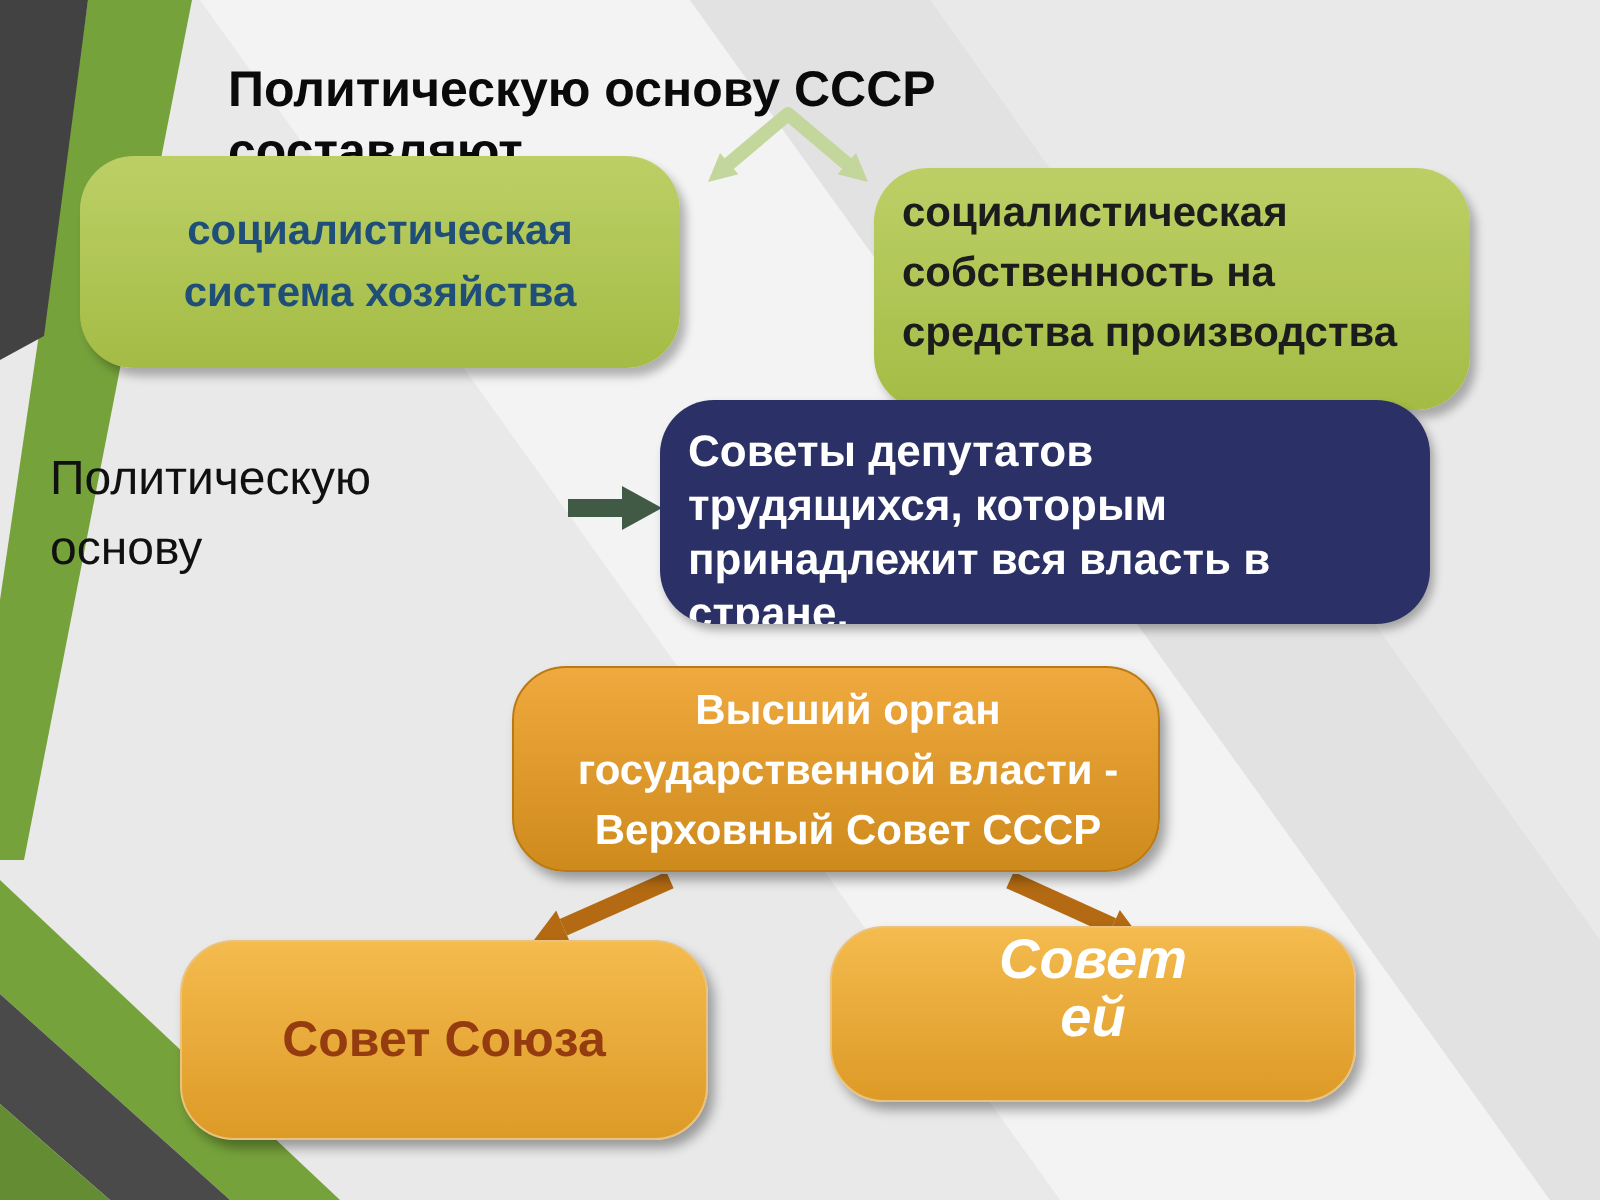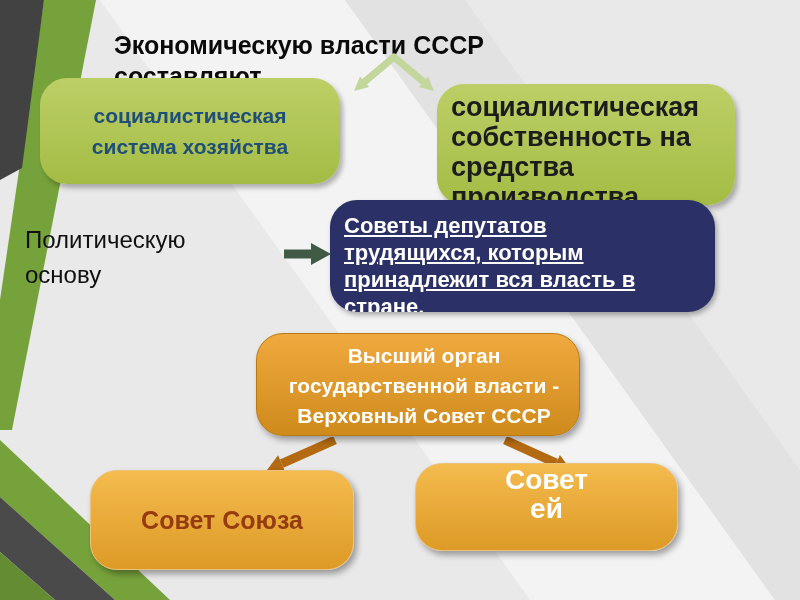--- a/index.html
+++ b/index.html
@@ -26,38 +26,38 @@
     box-shadow:3px 4px 5px rgba(0,0,0,0.28);
   }
   .green-left {
     left:40px; top:78px; width:300px; height:106px; z-index:2;
     display:flex; align-items:center; justify-content:center; text-align:center;
     font-size:21px; font-weight:700; line-height:31px; color:#1f4e79;
     padding:0 18px;
   }
   .green-right {
     left:437px; top:84px; width:298px; height:121px; z-index:2;
-    font-size:27px; font-weight:700; line-height:30px; color:#1c1c1c;
+    font-size:21px; font-weight:700; line-height:30px; color:#1c1c1c;
     padding:8px 14px;
   }
 
   .political-label {
     left:25px; top:222px; z-index:1;
     font-size:24px; font-weight:400; line-height:35px; color:#101010;
   }
   .political-label span { display:block; }
 
   .navy-box {
     left:330px; top:200px; width:385px; height:112px; z-index:2;
     background:#2b3166; color:#ffffff;
     font-size:22px; font-weight:700; line-height:27px;
     padding:12px 14px 0 14px; overflow:hidden;
     box-shadow:2px 3px 5px rgba(0,0,0,0.3);
   }
-  .navy-box span { display:block;text-decoration:underline; }
+  .navy-box span { display:block; }
 
   .supreme-box {
     left:256px; top:333px; width:324px; height:103px; z-index:3;
     background:linear-gradient(#efa93e,#cf8a1c);
     border:1px solid #b97a14;
     color:#ffffff; font-size:21px; font-weight:700; line-height:30px;
     text-align:center; padding-top:7px; overflow:hidden;
     box-shadow:3px 4px 6px rgba(0,0,0,0.35);
     padding-left:12px;
   }
@@ -72,21 +72,21 @@
     left:90px; top:470px; width:264px; height:100px; z-index:3;
     display:flex; align-items:center; justify-content:center;
     font-size:25px; font-weight:700; color:#943c10;
   }
   .nationalities-box {
     left:415px; top:463px; width:263px; height:88px; z-index:3;
     text-align:center; color:#ffffff;
     font-size:28px; font-weight:700; line-height:29px;
     padding-top:1px; overflow:hidden;
   }
-  .nationalities-box span { display:block; }
+  .nationalities-box span { display:block;font-style:italic; }
 
   .split-arrow { left:346px; top:52px; width:96px; height:46px; z-index:2; position:absolute; }
   .right-arrow { left:281px; top:239px; width:52px; height:30px; z-index:2; position:absolute; }
   .down-left-arrow { left:240px; top:437px; width:120px; height:40px; z-index:2; position:absolute; }
   .down-right-arrow { left:480px; top:437px; width:120px; height:40px; z-index:2; position:absolute; }
 </style>
 </head>
 <body>
 
 <div class="stage">
@@ -95,21 +95,21 @@
     <rect width="800" height="600" fill="#e9e9e9"></rect>
     <polygon points="100,0 345,0 775,600 530,600" fill="#f3f3f3"></polygon>
     <polygon points="345,0 465,0 800,470 800,600 775,600" fill="#e2e2e2"></polygon>
     <polygon points="44,0 96,0 12,430 0,430 0,300" fill="#76a23b"></polygon>
     <polygon points="0,0 44,0 22,168 0,180" fill="#424242"></polygon>
     <polygon points="0,440 170,600 115,600 0,497" fill="#76a23b"></polygon>
     <polygon points="0,497 115,600 55,600 0,552" fill="#4a4a4a"></polygon>
     <polygon points="0,552 55,600 0,600" fill="#648c32"></polygon>
   </svg>
 
-  <div class="abs slide-title">Экономическую власти СССР составляют</div>
+  <div class="abs slide-title">Политическую основу СССР составляют</div>
 
   <svg class="split-arrow" viewBox="0 0 96 46">
     <polyline points="18.6,29.8 48,5 77.4,29.8" fill="none" stroke="#c3d69b" stroke-width="7" stroke-linejoin="round" stroke-linecap="round"></polyline>
     <polygon points="8,39 14,24.5 23.2,35.1" fill="#c3d69b"></polygon>
     <polygon points="88,39 72.8,35.1 82,24.5" fill="#c3d69b"></polygon>
   </svg>
 
   <div class="box green-box green-left">
     <span>социалистическая система хозяйства</span>
   </div>

